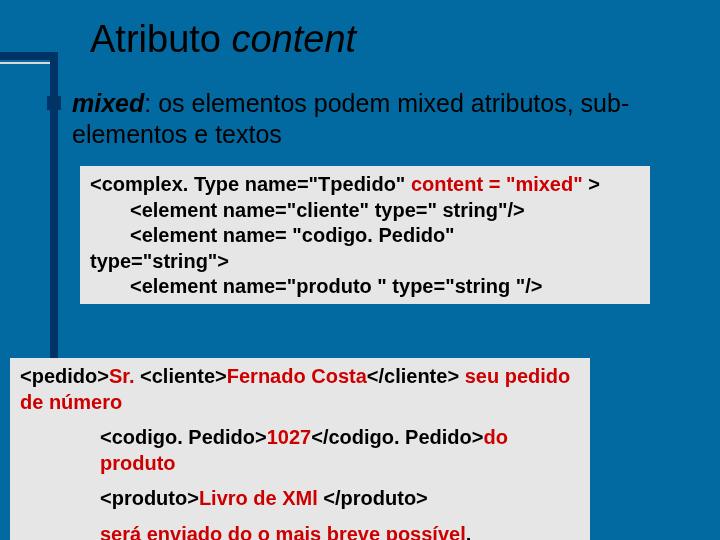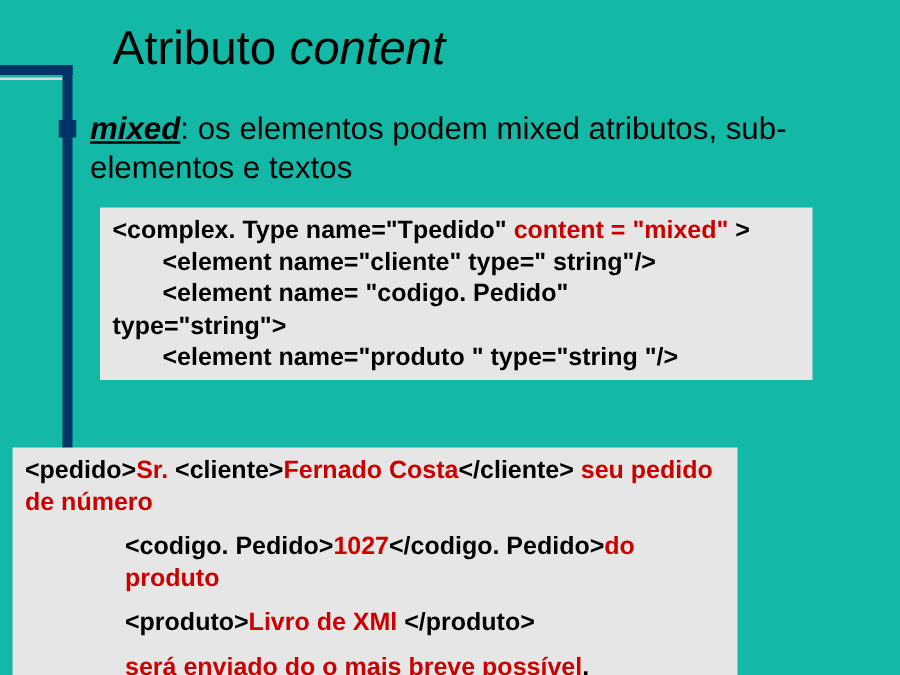--- a/index.html
+++ b/index.html
@@ -8,21 +8,21 @@
     width: 720px;
     height: 540px;
     background: #ffffff;
     font-family: Verdana, Geneva, sans-serif;
     overflow: hidden;
   }
   .slide {
     position: relative;
     width: 720px;
     height: 540px;
-    background: #14b8a6;
+    background: #0369a1;
   }
   
   .bar-h {
     position: absolute;
     left: 0;
     top: 52px;
     width: 58px;
     height: 8px;
     background: #003366;
   }
@@ -66,21 +66,20 @@
     left: 72px;
     top: 88px;
     right: 30px;
     font-size: 25px;
     color: #000;
     line-height: 1.25;
   }
   .bullet-text .mixed {
     font-style: italic;
     font-weight: bold;
-    text-decoration: underline;
   }
   .code-box-1 {
     position: absolute;
     left: 80px;
     top: 166px;
     width: 570px;
     background: #e6e6e6;
     padding: 6px 10px 4px 10px;
     font-family: Arial, Helvetica, sans-serif;
     font-size: 20px;

